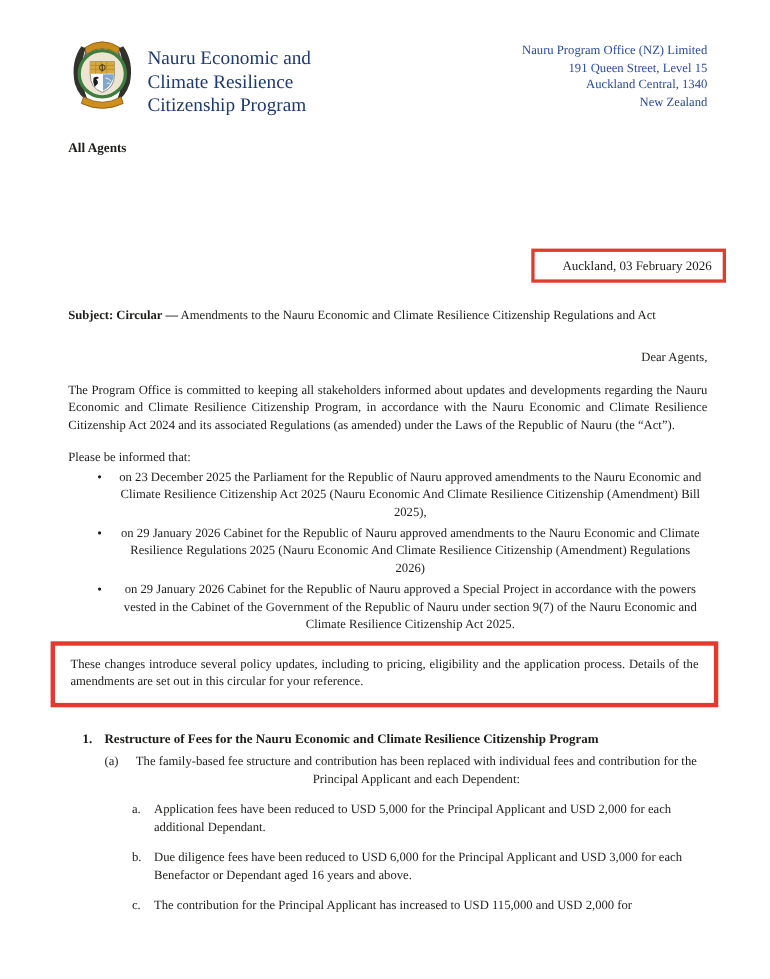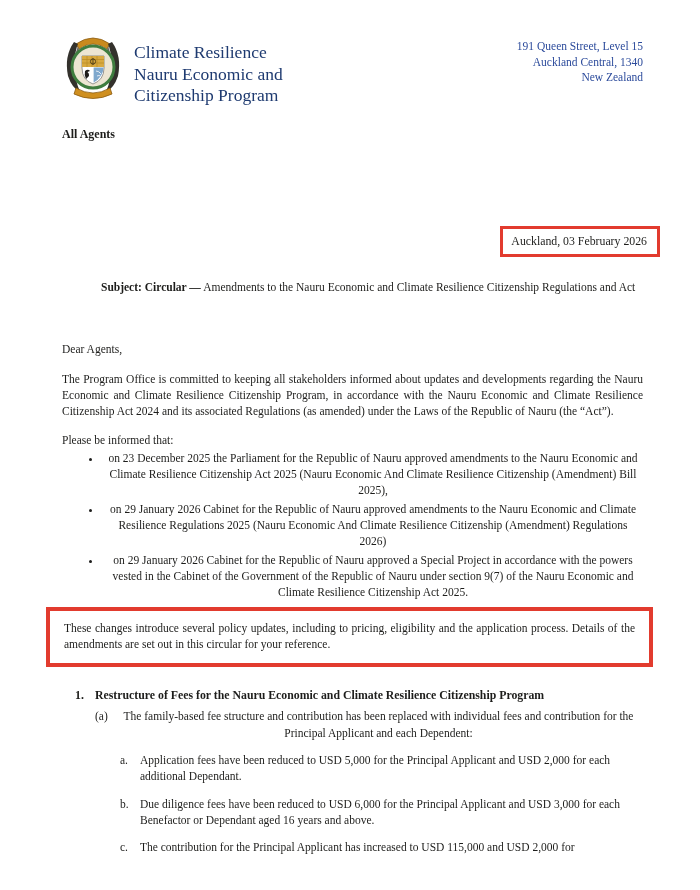--- a/index.html
+++ b/index.html
@@ -17,27 +17,27 @@
   .logo { width:62px; height:72px; flex:0 0 62px; }
   .org-name { margin-top:12px; font-size:17.5px; line-height:21.5px; color:#1e3a70; }
   .office-address { margin-top:9px; text-align:right; font-size:11.5px; line-height:15.5px; color:#2b4a9b; }
 
   .to-label    { margin-top:6px;  font-weight:bold; font-size:12px; }
   .recipient   { margin-top:19px; font-weight:bold; font-size:12px; }
 
   .date-row { margin-top:84px; margin-right:-17px; text-align:right; }
   .date-box {
     display:inline-block; border:3px solid #e23b2e;
-    padding:4px 10px 5px 8px; font-size:11.8px; color:#1d1d1b;
+    padding:4px 10px 5px 25px; font-size:11.8px; color:#1d1d1b;
   }
 
   .subject-row { margin-top:22px; }
-  .subject-label { font-weight:bold;margin-left:39px; }
+  .subject-label { font-weight:bold; }
 
-  .salutation { margin-top:46px; }
+  .salutation { margin-top:22px;text-align:right; }
   .intro      { margin-top:13px; text-align:justify; }
   .informed   { margin-top:12px; }
 
   ul.bullets { margin:2px 1px 0 0; padding-left:40px;text-align:center; }
   ul.bullets li { margin-top:2px; padding-left:2px; }
 
   .highlight-box {
     margin:6px -10px 0 -16px;
     border:4px solid #e23b2e;
     padding:9px 14px 11px 14px;
@@ -78,26 +78,27 @@
             <path d="M20 29.5 h22 M20 33 h22 M25 26 v11 M30 26 v11 M35 26 v11" stroke="#b88a22" stroke-width="0.7" fill="none"></path>
             <circle cx="31" cy="31.5" r="2.6" fill="none" stroke="#4a3b16" stroke-width="0.9"></circle>
             <path d="M31 28 v7" stroke="#4a3b16" stroke-width="0.9"></path>
             <path d="M23 41 q3 -2.5 5 0 l-2.5 1 q2 1.5 1.5 4 l-3 3 q-2 -4 -1 -8 Z" fill="#1d1c1a"></path>
             <path d="M31.6 37.4 h10 q-0.6 9.5 -10 15.2 Z" fill="#7fa8cd"></path>
             <path d="M34 41 q3 0 5 3 M35 46 q2 -1 3.5 0" stroke="#eef3f8" stroke-width="0.9" fill="none"></path>
             <path d="M14 58 Q31 68 48 58 L50 64 Q31 73 12 64 Z" fill="#cf8f1f" stroke="#8a5a10" stroke-width="0.8"></path>
           </svg>
         </div>
         <div class="org-name">
+          <div>Nauru Economic and</div>
           <div>Climate Resilience</div>
-          <div>Nauru Economic and</div>
           <div>Citizenship Program</div>
         </div>
       </div>
       <div class="office-address">
+        <div>Nauru Program Office (NZ) Limited</div>
         <div>191 Queen Street, Level 15</div>
         <div>Auckland Central, 1340</div>
         <div>New Zealand</div>
       </div>
     </div>
 
     <div class="recipient">All Agents</div>
 
     <div class="date-row">
       <span class="date-box">

